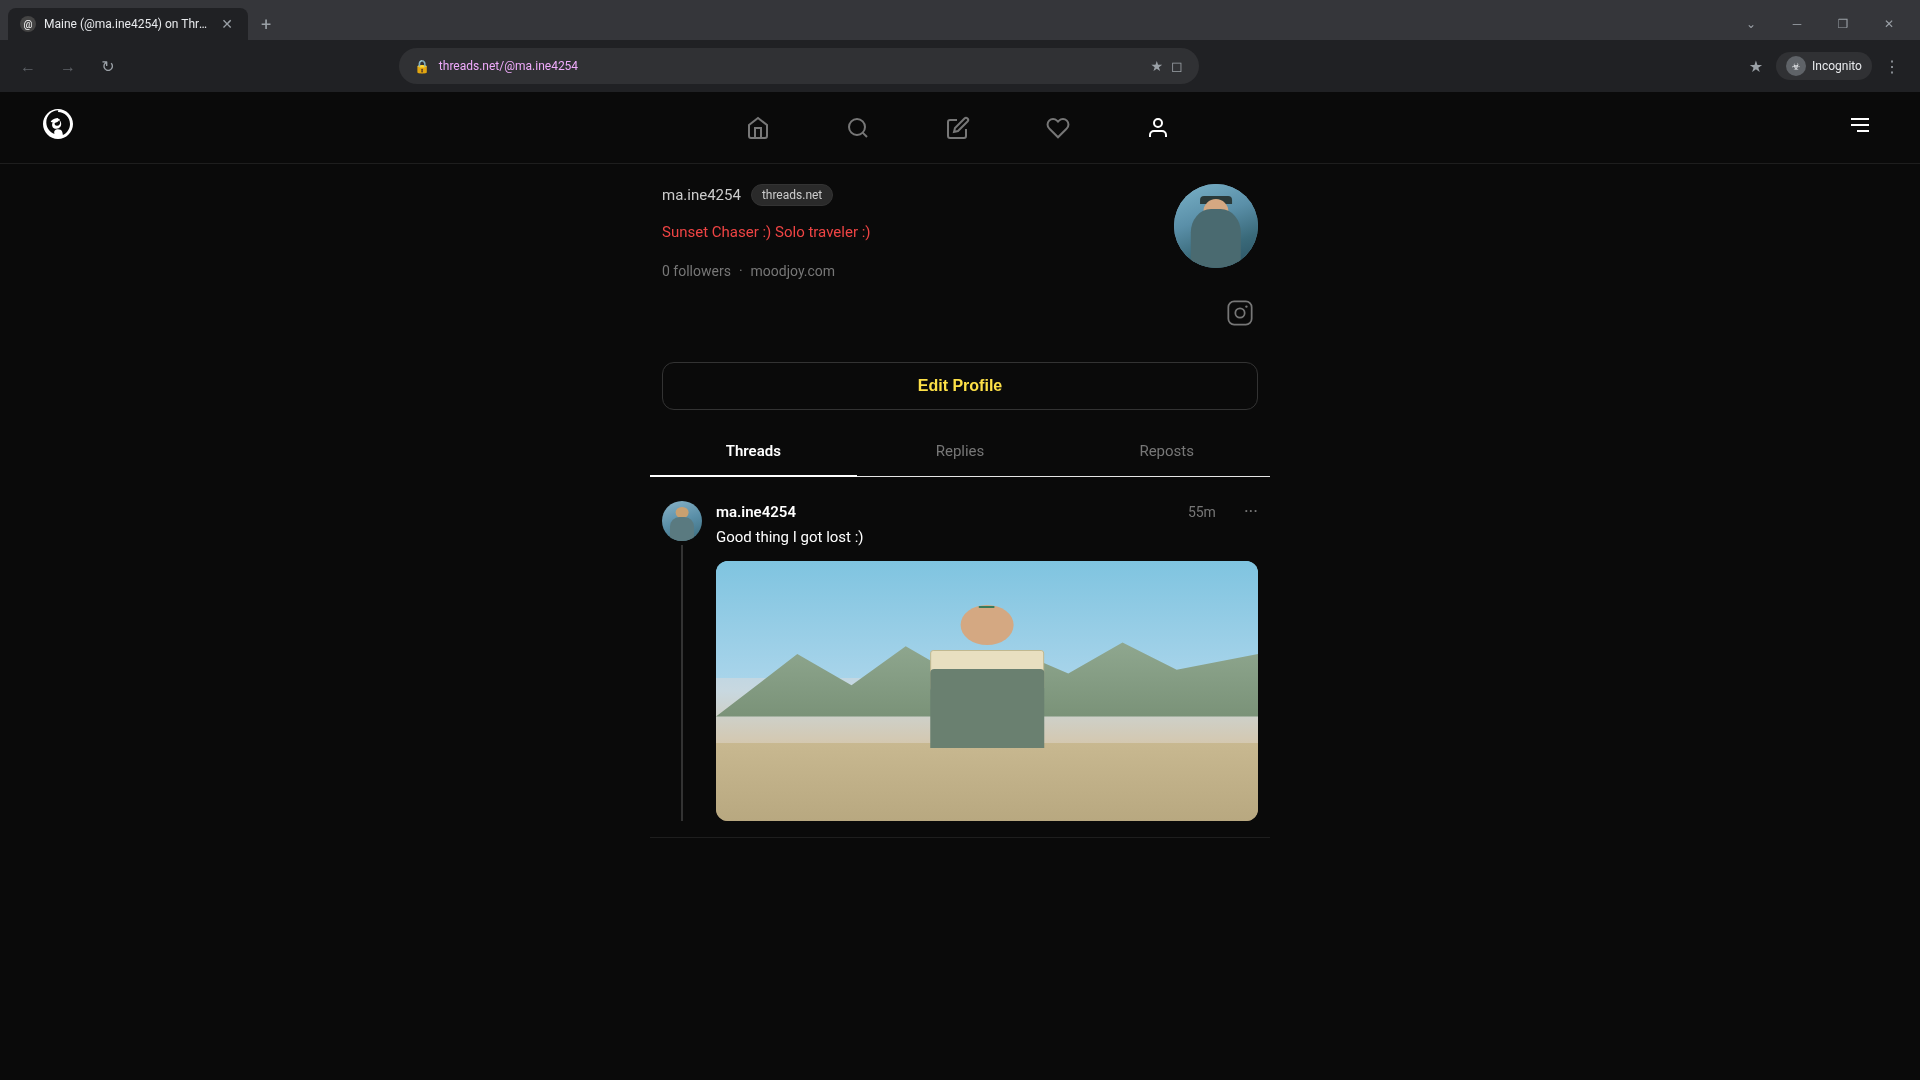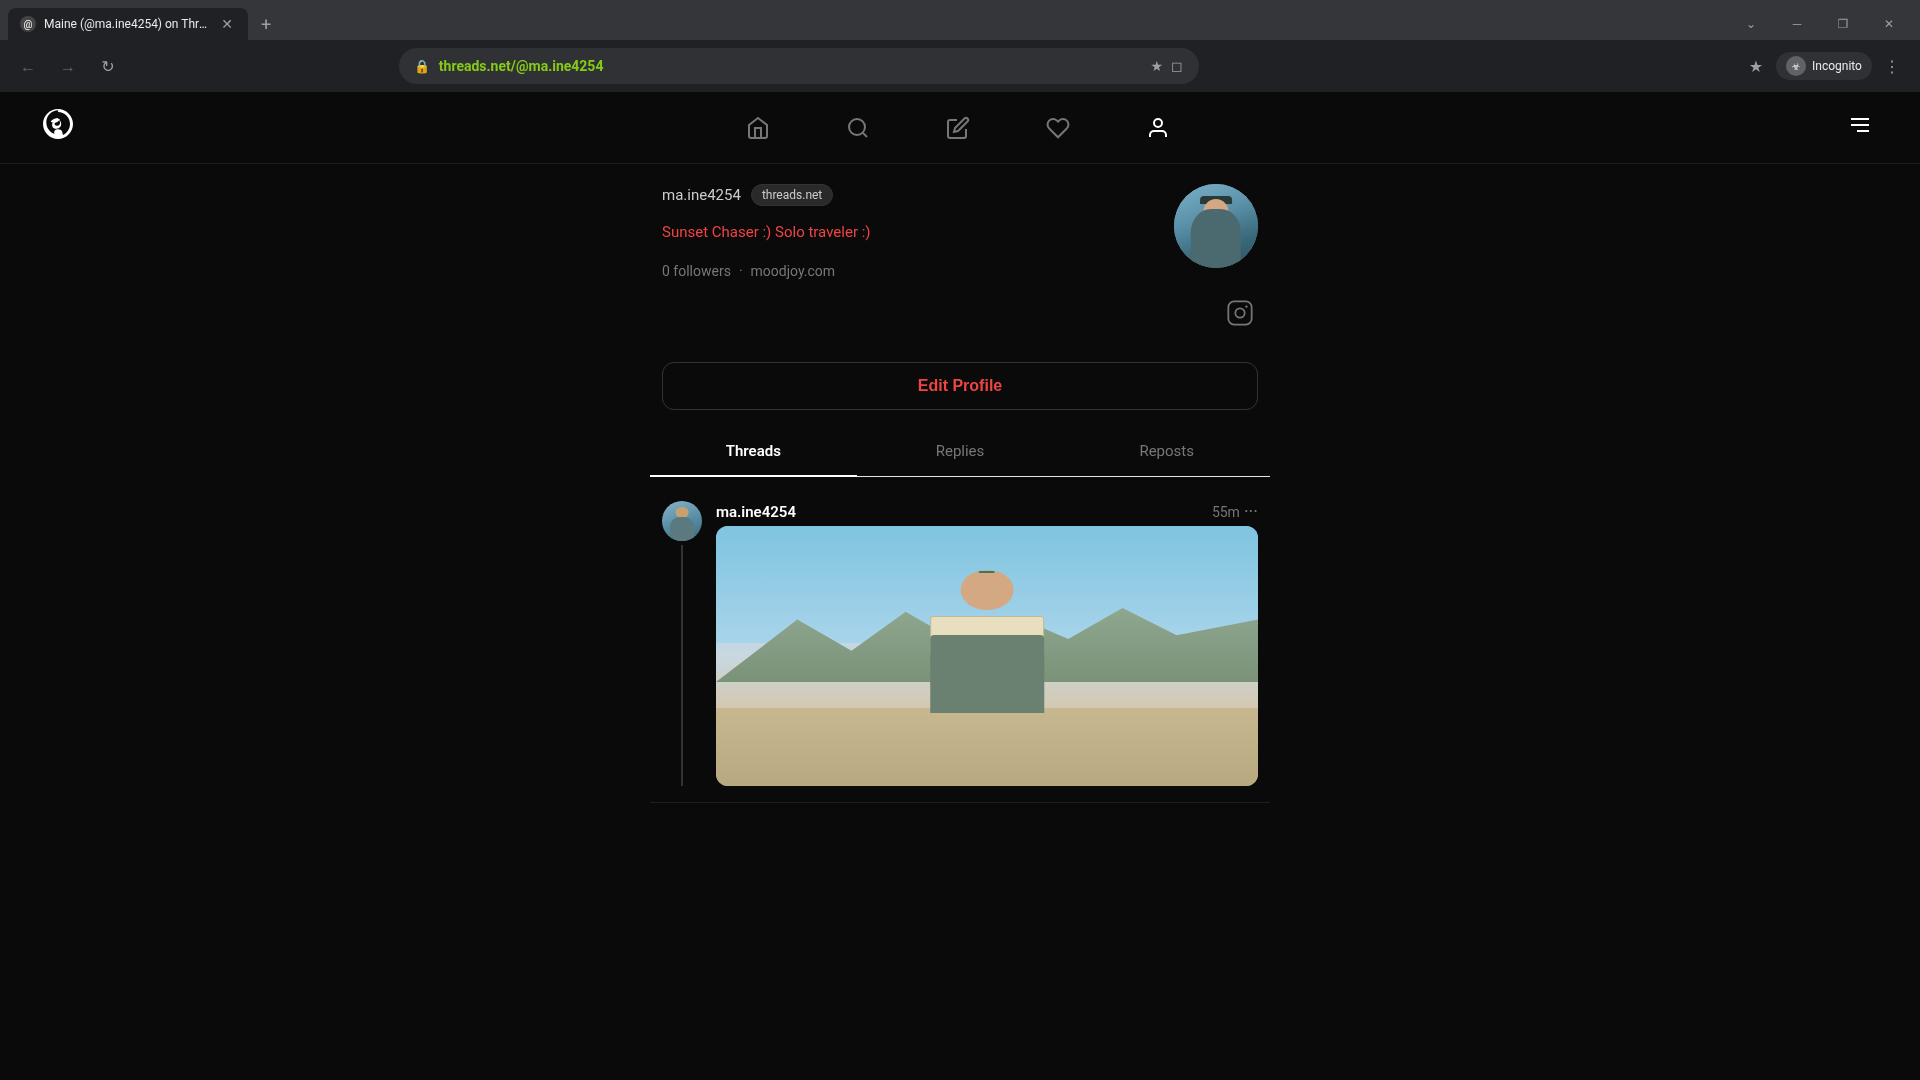--- a/index.html
+++ b/index.html
@@ -105,24 +105,23 @@
       border-radius: 20px;
       padding: 6px 16px;
       display: flex;
       align-items: center;
       gap: 8px;
       height: 36px;
       max-width: 800px;
       margin: 0 auto;
     }
     .address-text {
-      font-size: 14px;
-      color: #84cc16;
+      font-size: 12px;
+      color: #f0abfc;
       flex: 1;
-      font-weight: bold;
     }
     .address-icons {
       display: flex;
       gap: 8px;
       color: #9aa0a6;
       font-size: 14px;
     }
     .toolbar-right {
       display: flex;
       align-items: center;
@@ -317,21 +316,21 @@
       font-size: 28px;
       cursor: pointer;
       padding: 4px;
     }
 
     
     .edit-profile-btn {
       width: 100%;
       background: transparent;
       border: 1px solid #333;
-      color: #ef4444;
+      color: #fde047;
       font-size: 16px;
       font-weight: 600;
       padding: 14px;
       border-radius: 12px;
       cursor: pointer;
       margin: 16px 0;
       text-align: center;
     }
 
     
@@ -418,21 +417,21 @@
       margin-bottom: 4px;
     }
     .post-username {
       font-size: 15px;
       font-weight: 600;
       color: #fff;
     }
     .post-meta {
       display: flex;
       align-items: center;
-      gap: 4px;
+      gap: 28px;
       color: #777;
       font-size: 14px;
     }
     .post-text {
       font-size: 15px;
       color: #fff;
       margin-bottom: 12px;
       line-height: 1.5;
     }
     .post-image {
@@ -679,20 +678,21 @@
           <div class="thread-line"></div>
         </div>
         <div class="post-content">
           <div class="post-header">
             <span class="post-username">ma.ine4254</span>
             <div class="post-meta">
               <span>55m</span>
               <span class="three-dots">···</span>
             </div>
           </div>
+          <p class="post-text">Good thing I got lost :)</p>
           <div class="post-image">
             <div class="post-img-sky"></div>
             <div class="post-img-mountains"></div>
             <div class="post-img-ground"></div>
             <div class="post-img-person">
               <div class="post-img-map"></div>
               <div class="post-img-person-head">
                 <div class="post-img-headband"></div>
               </div>
               <div class="post-img-person-body"></div>

